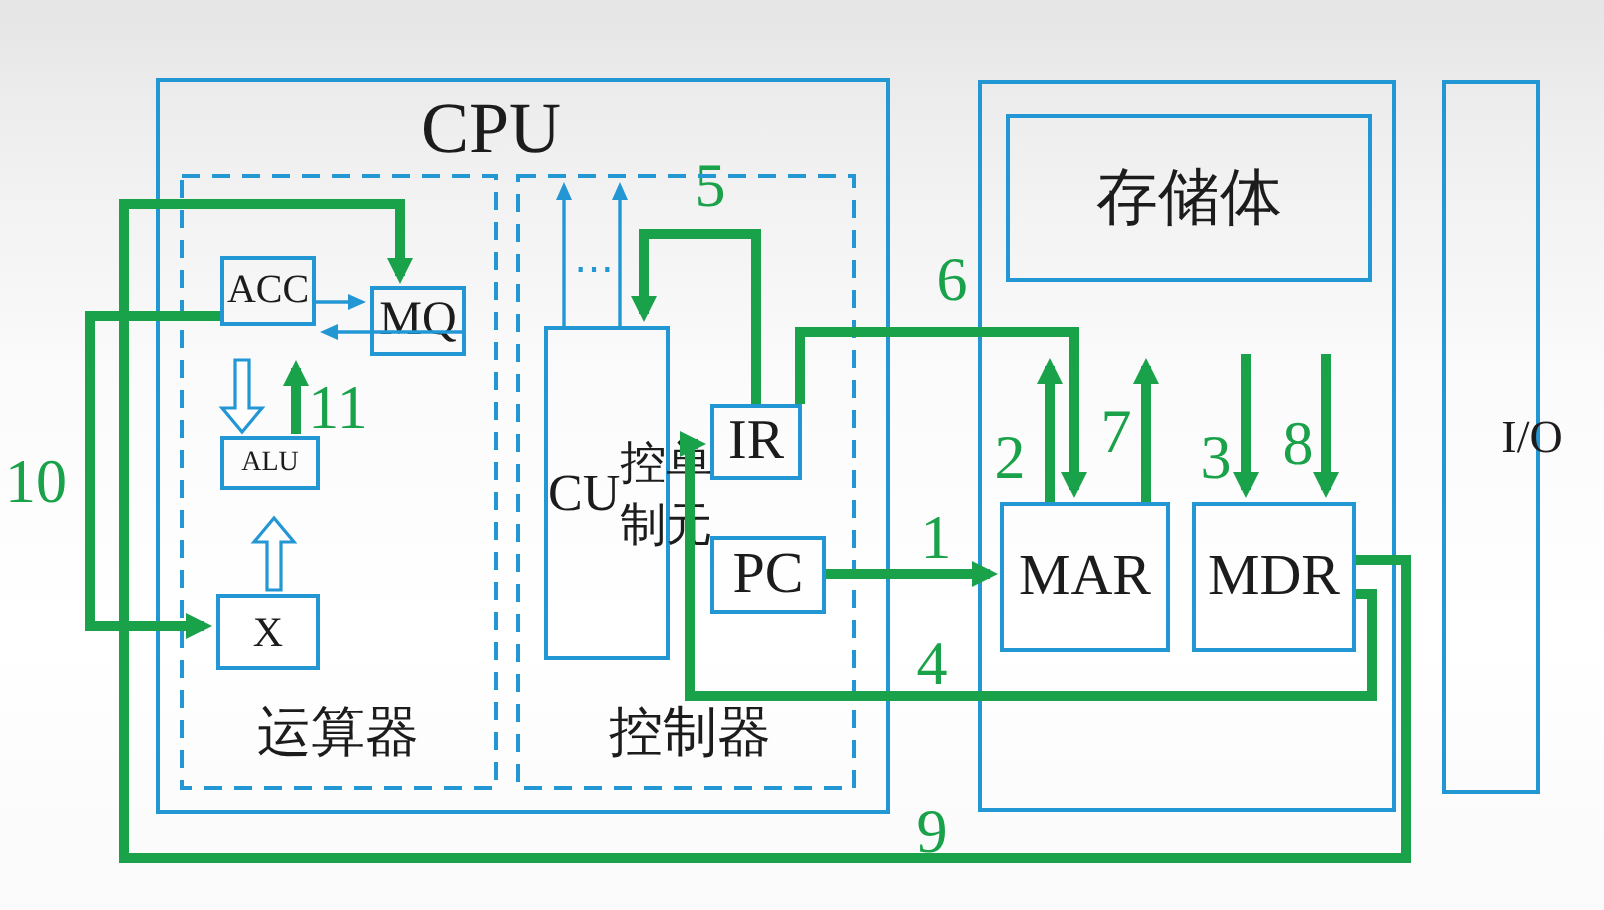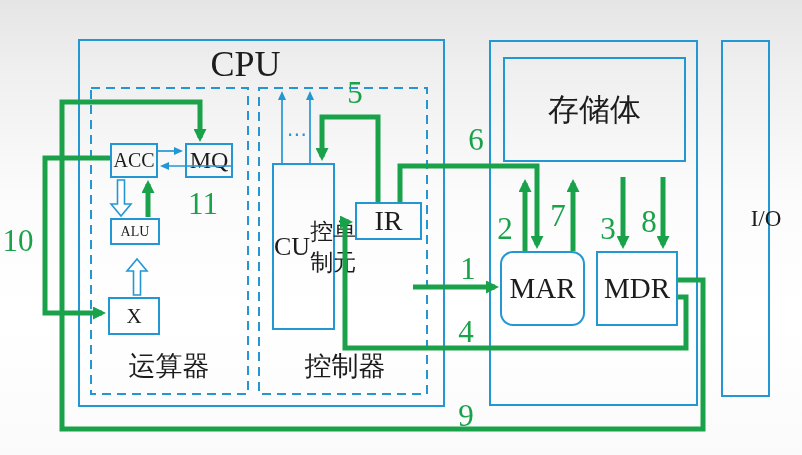--- a/index.html
+++ b/index.html
@@ -38,53 +38,56 @@
 </style>
 </head>
 <body>
 
 <div class="stage">
 
   <div class="box" style="left:78px;top:39px;width:367px;height:368px;"></div>
   <div class="lbl" style="left:62px;top:44px;width:367px;height:40px;font-size:36px;">CPU</div>
 
   <div class="box" style="left:489px;top:40px;width:209px;height:366px;"></div>
-  <div class="box" style="left:503px;top:57px;width:183px;height:105px;font-size:31px;">
+  <div class="box" style="left:503px;top:57px;width:183px;height:84px;font-size:31px;">
       <span>存储体</span>
     </div>
 
   <div class="box" style="left:721px;top:40px;width:49px;height:357px;font-size:23px;padding-left:41px;">
       <span>I/O</span>
     </div>
 
-  <div class="box" style="left:110px;top:143px;width:48px;height:35px;font-size:20px;">
+  <div class="box" style="left:110px;top:128px;width:48px;height:35px;font-size:20px;">
       <span>ACC</span>
     </div>
   <div class="box" style="left:185px;top:143px;width:48px;height:35px;font-size:24px;">
       <span>MQ</span>
     </div>
   <div class="box" style="left:110px;top:218px;width:50px;height:27px;font-size:14px;">
       <span>ALU</span>
     </div>
   <div class="box" style="left:108px;top:297px;width:52px;height:38px;font-size:21px;">
       <span>X</span>
     </div>
 
   <div class="box cu-box" style="left:272px;top:163px;width:63px;height:167px;">
     <span style="font-size:26px;">CU</span>
     <span style="font-size:23px;">控制</span>
     <span style="font-size:23px;">单元</span>
   </div>
   <div class="lbl dots" style="left:281px;top:124px;width:34px;height:20px;">⋯</div>
 
-  <div class="box" style="left:355px;top:202px;width:67px;height:38px;font-size:28px;">
+  <div class="box" style="left:355px;top:202px;width:46px;height:38px;font-size:28px;">
       <span>IR</span>
     </div>
+  <div class="box" style="left:355px;top:268px;width:58px;height:39px;font-size:29px;">
+      <span>PC</span>
+    </div>
 
-  <div class="box" style="left:500px;top:251px;width:85px;height:75px;font-size:29px;border-radius:13px;">
+  <div class="box" style="left:500px;top:251px;width:85px;height:75px;font-size:29px;">
       <span>MAR</span>
     </div>
   <div class="box" style="left:596px;top:251px;width:82px;height:75px;font-size:29px;">
       <span>MDR</span>
     </div>
 
   <div class="lbl" style="left:295px;top:350px;width:100px;height:32px;font-size:27px;">控制器</div>
   <div class="lbl" style="left:119px;top:350px;width:100px;height:32px;font-size:27px;">运算器</div>
 
   <svg class="overlay" width="802" height="455" viewBox="0 0 802 455">
@@ -125,15 +128,15 @@
   <div class="num" style="left:446px;top:250px;">1</div>
   <div class="num" style="left:483px;top:210px;">2</div>
   <div class="num" style="left:586px;top:210px;">3</div>
   <div class="num" style="left:444px;top:313px;">4</div>
   <div class="num" style="left:333px;top:74px;">5</div>
   <div class="num" style="left:454px;top:121px;">6</div>
   <div class="num" style="left:536px;top:197px;">7</div>
   <div class="num" style="left:627px;top:203px;">8</div>
   <div class="num" style="left:444px;top:397px;">9</div>
   <div class="num" style="left:-4px;top:222px;">10</div>
-  <div class="num" style="left:147px;top:185px;padding-left:34px;">11</div>
+  <div class="num" style="left:147px;top:185px;">11</div>
 
 </div>
 
 </body></html>

